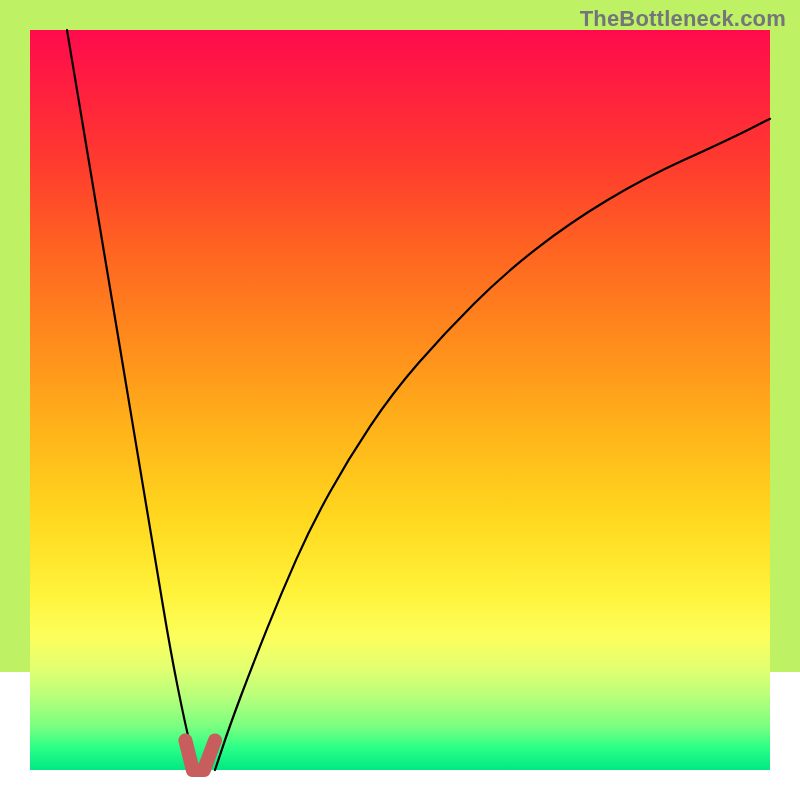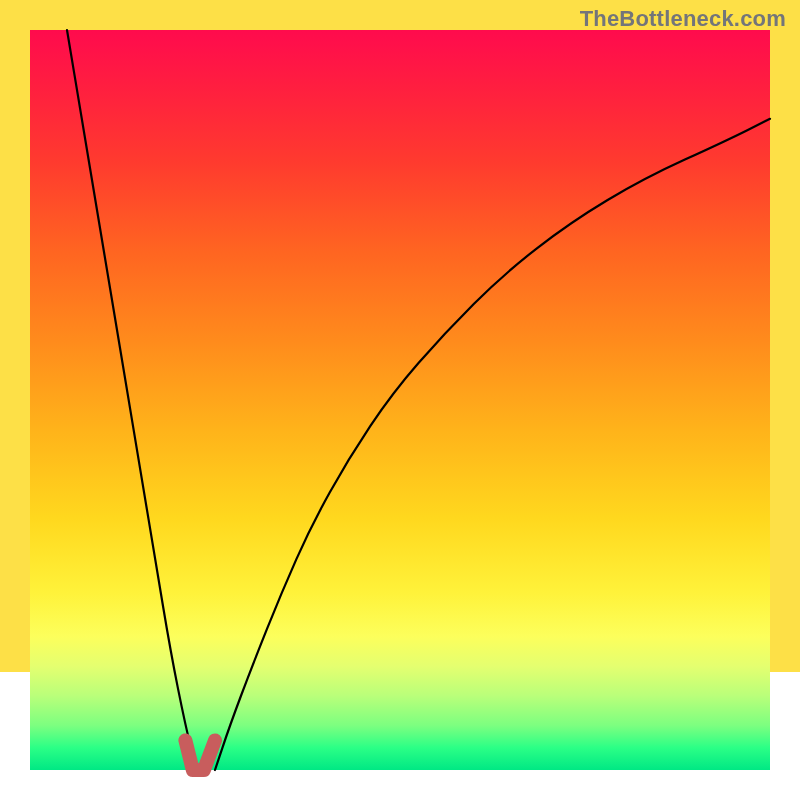--- a/index.html
+++ b/index.html
@@ -1,21 +1,21 @@
 <!DOCTYPE html>
 <html><head>
 <meta charset="utf-8">
 <style>
   * { margin: 0; padding: 0; box-sizing: border-box; }
   html, body { width: 800px; height: 800px; overflow: hidden; background: #fff; }
   .stage {
     position: relative;
     width: 800px;
     height: 672px;
-    background: #fde047;
+    background: #bef264;
   }
   .plot-area {
     position: absolute;
     left: 30px;
     top: 30px;
     width: 740px;
     height: 740px;
     background: linear-gradient(
       to bottom,
       #ff0b4d 0%,

